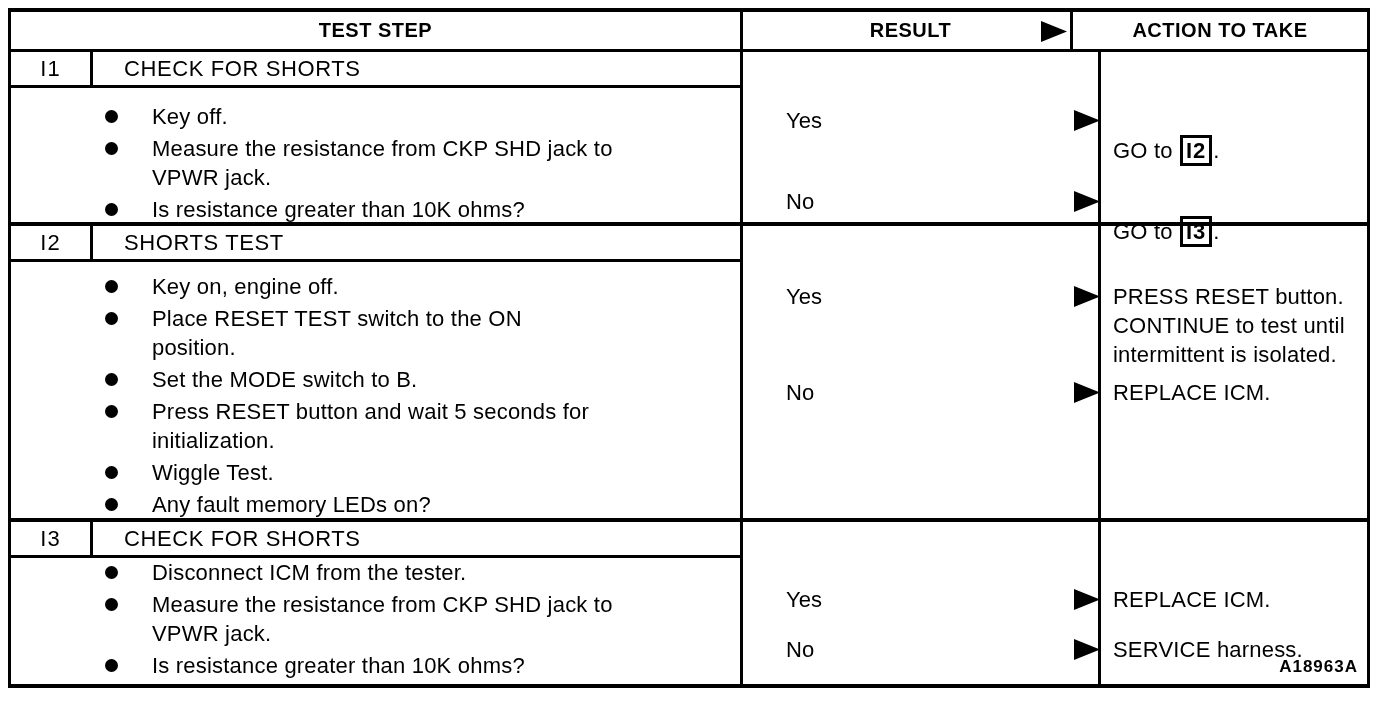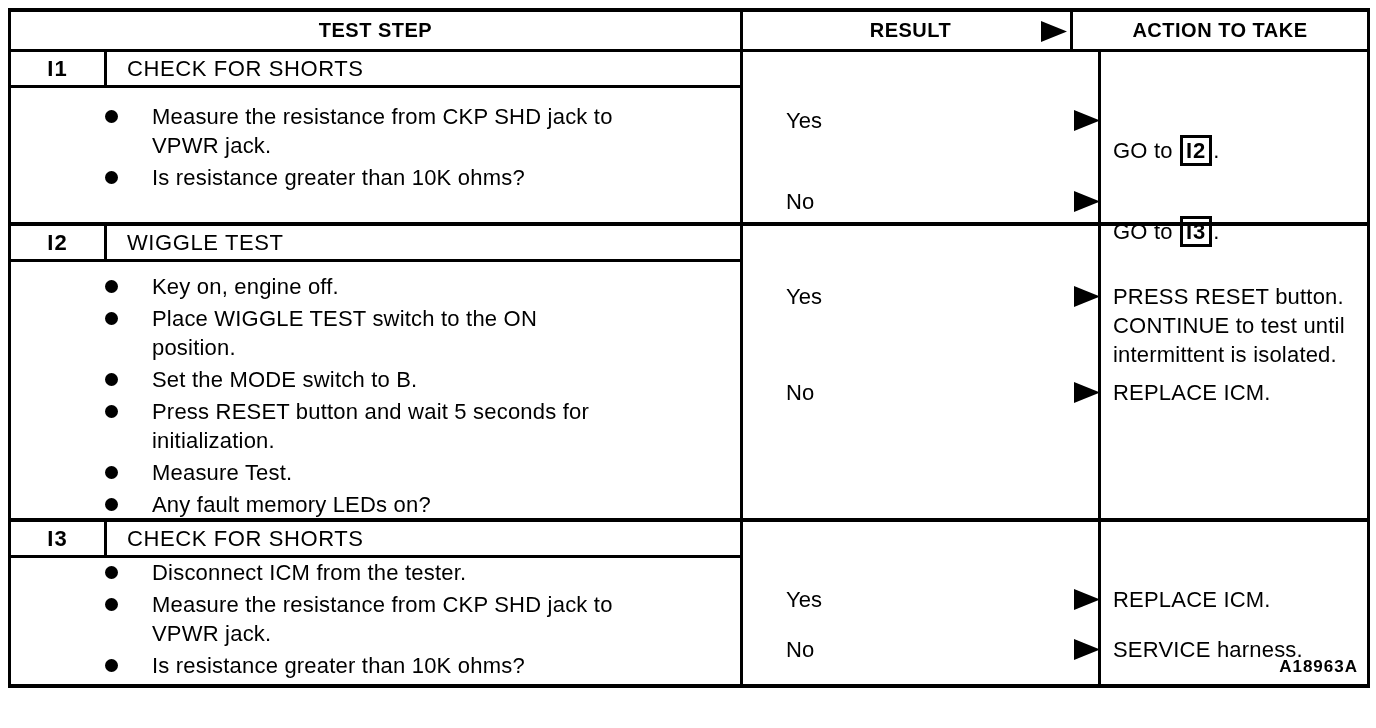--- a/index.html
+++ b/index.html
@@ -52,28 +52,28 @@
   }
 
   .title-row {
     display:flex;
     height:36px;
     border-bottom:3px solid #000;
     align-items:center;
     font-size:22px;
   }
   .step-id {
-    width:96px;
+    width:82px;
     border-right:3px solid #000;
     height:100%;
     display:flex; align-items:center; justify-content:center;
-    font-weight:bold;
+    font-weight:normal;
     letter-spacing:1px;
   }
-  .step-title { padding-left:20px; letter-spacing:0.6px; }
+  .step-title { padding-left:31px; letter-spacing:0.6px; }
 
   .bullets { padding:14px 6px 0 94px; font-size:22px; }
   .sec-i2 .bullets { padding-top:10px; }
   .sec-i3 .bullets { padding-top:0; }
   .bullet { display:flex; margin-bottom:3px; }
   .dot {
     width:47px; flex:none;
     padding-top:8px;
   }
   .dot i {
@@ -168,20 +168,26 @@
     <div class="sec-left">
       <div class="title-row">
         <div class="step-id">I1</div>
         <div class="step-title">CHECK FOR SHORTS</div>
       </div>
       <div class="bullets">
         <div class="bullet">
           <span class="dot">
               <i></i>
             </span>
+          <span class="btext">Key off.</span>
+        </div>
+        <div class="bullet">
+          <span class="dot">
+              <i></i>
+            </span>
           <span class="btext">Measure the resistance from CKP SHD jack to
 VPWR jack.</span>
         </div>
         <div class="bullet">
           <span class="dot">
               <i></i>
             </span>
           <span class="btext bold">Is resistance greater than 10K ohms?</span>
         </div>
       </div>
@@ -209,54 +215,54 @@
       <div class="acell">
         <span>GO to </span><span class="refbox">I3</span><span>.</span>
       </div>
     </div>
   </div>
 
   <div class="section sec-i2">
     <div class="sec-left">
       <div class="title-row">
         <div class="step-id">I2</div>
-        <div class="step-title">WIGGLE TEST</div>
+        <div class="step-title">SHORTS TEST</div>
       </div>
       <div class="bullets">
         <div class="bullet">
           <span class="dot">
               <i></i>
             </span>
           <span class="btext">Key on, engine off.</span>
         </div>
         <div class="bullet">
           <span class="dot">
               <i></i>
             </span>
-          <span class="btext">Place WIGGLE TEST switch to the ON
+          <span class="btext">Place RESET TEST switch to the ON
 position.</span>
         </div>
         <div class="bullet">
           <span class="dot">
               <i></i>
             </span>
           <span class="btext">Set the MODE switch to B.</span>
         </div>
         <div class="bullet">
           <span class="dot">
               <i></i>
             </span>
           <span class="btext">Press RESET button and wait 5 seconds for
 initialization.</span>
         </div>
         <div class="bullet">
           <span class="dot">
               <i></i>
             </span>
-          <span class="btext">Measure Test.</span>
+          <span class="btext">Wiggle Test.</span>
         </div>
         <div class="bullet">
           <span class="dot">
               <i></i>
             </span>
           <span class="btext bold">Any fault memory LEDs on?</span>
         </div>
       </div>
     </div>
     <div class="sec-right">

